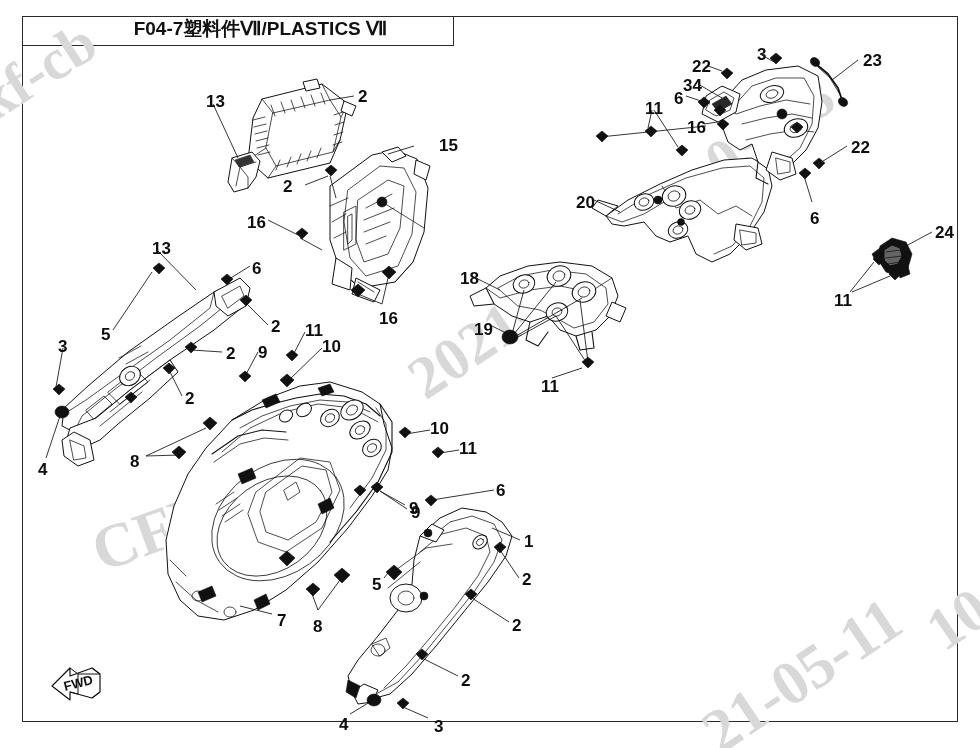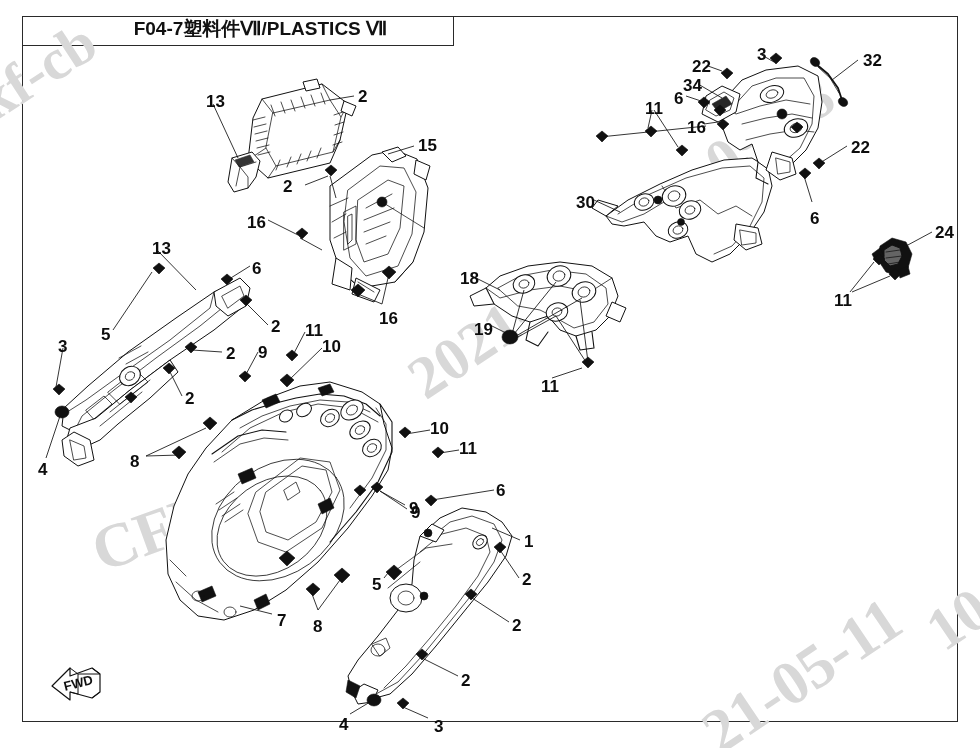--- a/index.html
+++ b/index.html
@@ -483,21 +483,21 @@
       <path d="M350 714 L370 702"></path>
 
       <path d="M428 718 L403 707"></path>
 
       <path d="M407 509 L380 491"></path>
     </g>
   </svg>
 
   <div class="lbl" style="left:358px;top:88px">2</div>
   <div class="lbl" style="left:206px;top:93px">13</div>
-  <div class="lbl" style="left:418px;top:137px">15</div>
+  <div class="lbl" style="left:439px;top:137px">15</div>
   <div class="lbl" style="left:283px;top:178px">2</div>
   <div class="lbl" style="left:247px;top:214px">16</div>
   <div class="lbl" style="left:379px;top:310px">16</div>
   <div class="lbl" style="left:152px;top:240px">13</div>
   <div class="lbl" style="left:252px;top:260px">6</div>
   <div class="lbl" style="left:101px;top:326px">5</div>
   <div class="lbl" style="left:58px;top:338px">3</div>
   <div class="lbl" style="left:38px;top:461px">4</div>
   <div class="lbl" style="left:271px;top:318px">2</div>
   <div class="lbl" style="left:226px;top:345px">2</div>
@@ -507,28 +507,28 @@
   <div class="lbl" style="left:258px;top:344px">9</div>
   <div class="lbl" style="left:430px;top:420px">10</div>
   <div class="lbl" style="left:459px;top:440px">11</div>
   <div class="lbl" style="left:409px;top:500px">9</div>
   <div class="lbl" style="left:130px;top:453px">8</div>
   <div class="lbl" style="left:313px;top:618px">8</div>
   <div class="lbl" style="left:277px;top:612px">7</div>
   <div class="lbl" style="left:460px;top:270px">18</div>
   <div class="lbl" style="left:474px;top:321px">19</div>
   <div class="lbl" style="left:541px;top:378px">11</div>
-  <div class="lbl" style="left:576px;top:194px">30</div>
+  <div class="lbl" style="left:576px;top:194px">20</div>
   <div class="lbl" style="left:645px;top:100px">11</div>
   <div class="lbl" style="left:674px;top:90px">6</div>
   <div class="lbl" style="left:683px;top:77px">34</div>
   <div class="lbl" style="left:692px;top:58px">22</div>
   <div class="lbl" style="left:687px;top:119px">16</div>
   <div class="lbl" style="left:757px;top:46px">3</div>
-  <div class="lbl" style="left:863px;top:52px">32</div>
+  <div class="lbl" style="left:863px;top:52px">23</div>
   <div class="lbl" style="left:851px;top:139px">22</div>
   <div class="lbl" style="left:810px;top:210px">6</div>
   <div class="lbl" style="left:935px;top:224px">24</div>
   <div class="lbl" style="left:834px;top:292px">11</div>
   <div class="lbl" style="left:496px;top:482px">6</div>
   <div class="lbl" style="left:524px;top:533px">1</div>
   <div class="lbl" style="left:522px;top:571px">2</div>
   <div class="lbl" style="left:372px;top:576px">5</div>
   <div class="lbl" style="left:512px;top:617px">2</div>
   <div class="lbl" style="left:461px;top:672px">2</div>

